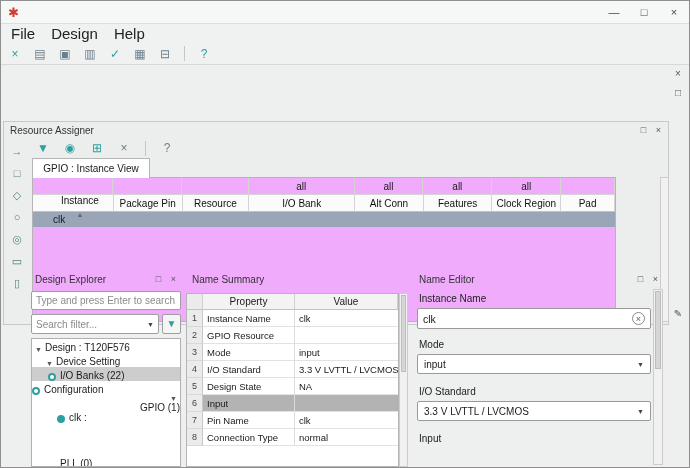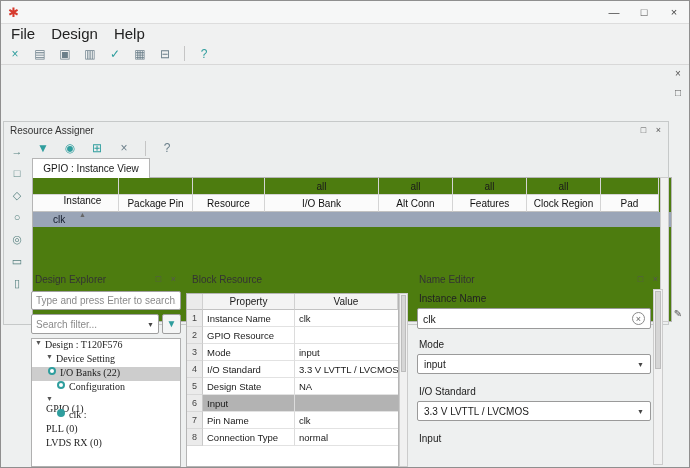--- a/index.html
+++ b/index.html
@@ -44,22 +44,22 @@
                 align-items:center; gap:9px; }
   .left-strip { position:absolute; left:0; top:16px; bottom:0; width:26px; display:flex;
                 flex-direction:column; align-items:center; padding-top:6px; gap:7px; }
   .left-strip .tb-btn { width:16px; height:15px; }
   .left-strip .glyph { font-size:11px; color:#55807f; }
 
   .tab { position:absolute; left:28px; top:36px; width:118px; height:20px; background:#fff;
          border:1px solid #b5b5b5; border-bottom:none; display:flex; align-items:center;
          justify-content:center; font-size:10px; z-index:2; }
 
-  .ra-table { position:absolute; left:28px; top:55px; width:640px; bottom:2px;
-              background:#4d7c0f; border:1px solid #b5b5b5; overflow:hidden; }
+  .ra-table { position:absolute; left:28px; top:55px; width:584px; bottom:2px;
+              background:#f0abfc; border:1px solid #b5b5b5; overflow:hidden; }
   .ra-row { display:flex; }
   .filter-row .ra-cell { height:17px; border-right:1px solid #d4d4d4; border-bottom:1px solid #d4d4d4;
                          display:flex; align-items:center; justify-content:center; font-size:10px; }
   .header-row .ra-cell { height:17px; border-right:1px solid #d4d4d4; border-bottom:1px solid #c2c2c2;
                          display:flex; align-items:center; justify-content:center; font-size:10px;
                          color:#111; background:#fbfbfb; }
   .header-row .ra-cell.first { justify-content:flex-start; padding-left:14px; gap:5px; }
   .sort { font-size:7px; color:#666; }
   .data-row { display:flex; height:15px; }
   .data-row.selected { background:#9aa5b7; }
@@ -87,21 +87,21 @@
   .combo { position:absolute; left:2px; top:43px; width:128px; height:20px; background:#fff;
            border:1px solid #9f9f9f; border-radius:2px; display:flex; align-items:center;
            padding:0 4px; font-size:10px; color:#8a8a8a; }
   .combo .arrow { margin-left:auto; font-size:7px; color:#444; }
   .funnel-btn { position:absolute; left:133px; top:43px; width:19px; height:20px; background:#f4f5f5;
                 border:1px solid #9f9f9f; border-radius:2px; display:flex; align-items:center;
                 justify-content:center; }
   .funnel-btn .glyph { font-size:10px; }
   .tree { position:absolute; left:2px; top:67px; width:150px; bottom:0; background:#fff;
           border:1px solid #b0b0b0; overflow:hidden; }
-  .tree-row { display:flex; align-items:flex-start; height:14px; font-size:10px; white-space:nowrap;font-family:Liberation Serif, serif; }
+  .tree-row { display:flex; align-items:flex-end; height:14px; font-size:10px; white-space:nowrap; }
   .tree-row.selected { background:#cdcdcd; }
   .expander { font-size:7px; color:#555; margin-right:3px; }
   .tree-ic { width:8px; height:8px; border-radius:50%; margin-right:4px; flex:0 0 auto; }
   .gear-icon { border:2px solid #2f9e9e; background:#fff; }
   .instance-icon { border:2px solid #2f9e9e; background:#2f9e9e; }
   .tree-label { color:#1d1d1d; }
 
   
   .bs { position:absolute; left:185px; top:270px; width:223px; height:196px; }
   .bs-table { position:absolute; left:0; top:22px; width:213px; bottom:0; background:#fff;
@@ -333,44 +333,44 @@
           <span class="tree-label">Design : T120F576</span>
         </div>
         <div class="tree-row" style="padding-left: 14px;">
           <span class="expander">▼</span>
           <span class="tree-label">Device Setting</span>
         </div>
         <div class="tree-row selected" style="padding-left: 16px;">
           <span class="tree-ic gear-icon"></span>
           <span class="tree-label">I/O Banks (22)</span>
         </div>
-        <div class="tree-row" style="padding-left: 25px;">
+        <div class="tree-row" style="">
           <span class="tree-ic gear-icon"></span>
           <span class="tree-label">Configuration</span>
         </div>
         <div class="tree-row" style="padding-left: 14px; flex-direction: column;">
           <span class="expander">▼</span>
           <span class="tree-label">GPIO (1)</span>
         </div>
         <div class="tree-row" style="padding-left: 25px;">
           <span class="tree-ic instance-icon"></span>
           <span class="tree-label">clk :</span>
         </div>
-        <div class="tree-row" style="padding-left: 14px;">
+        <div class="tree-row" style="padding-left: 28px; margin-top: 32px;">
           <span class="tree-label">PLL (0)</span>
         </div>
         <div class="tree-row" style="padding-left: 14px;">
           <span class="tree-label">LVDS RX (0)</span>
         </div>
       </div>
   </div>
 
   <div class="bs">
     <div class="panel-head">
-      <span>Block Resource</span>
+      <span>Name Summary</span>
     </div>
     <div class="bs-table">
       <div class="bs-head">
           <div class="bs-gutter head"></div>
           <div class="bs-prop head" style="justify-content: center;">Property</div>
           <div class="bs-val head" style="justify-content: center;">Value</div>
         </div>
       <div>
           <div class="bs-row">
             <div class="bs-gutter">1</div>

